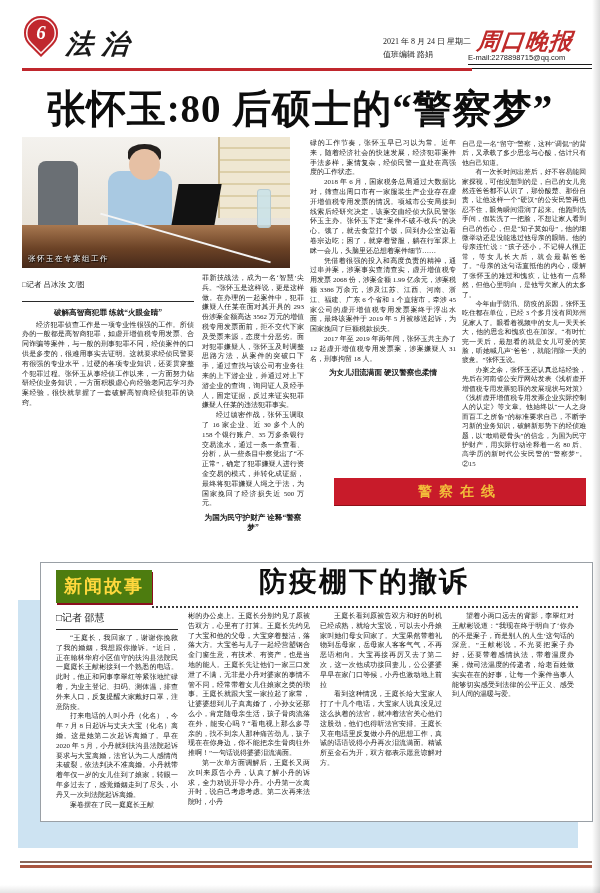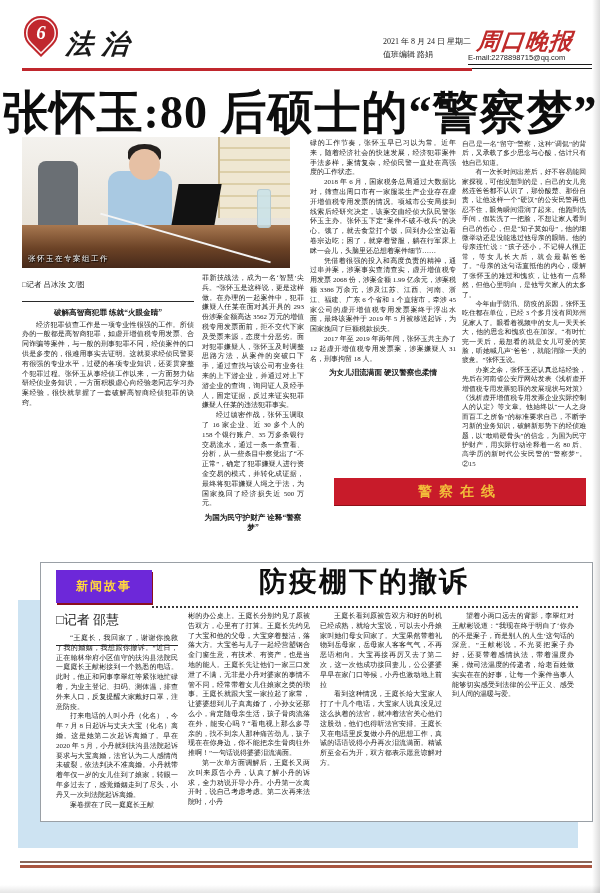--- a/index.html
+++ b/index.html
@@ -20,21 +20,21 @@
                    font-style:italic; letter-spacing:9px; color:#1a1a1a; transform:skewX(-4deg); }
   .pub-info { position:absolute; left:383px; top:36px; font-size:8px; line-height:12.5px; color:#222; }
   .masthead { position:absolute; left:477px; top:26px; color:#bf2b2a; font-size:23px; font-weight:bold;
               font-style:italic; letter-spacing:1px; transform:skewX(-6deg); }
   .email { position:absolute; left:468px; top:53px; font-size:7.5px; color:#222;
            font-family:"Liberation Sans", sans-serif; }
   .dbl-line { position:absolute; left:468px; top:64px; width:124px; height:3px;
               border-top:1px solid #1a1a1a; border-bottom:1px solid #1a1a1a; }
   .red-rule { position:absolute; left:22px; top:68px; width:450px; height:3px; background:#c0272d; }
 
-  .headline { position:absolute; left:0; top:82px; width:100%; text-align:center; font-size:46px;
+  .headline { position:absolute; left:0; top:82px; width:100%; text-align:center; font-size:39px;
               font-weight:bold; color:#0d0d0d; letter-spacing:1px; }
 
   
   .photo { position:absolute; left:22px; top:137px; width:268px; height:131px; overflow:hidden;
            background:linear-gradient(#f4f2ee, #e2dbce); }
   .ph-cabinet { position:absolute; right:0; top:0; width:26%; height:62%;
                 background:repeating-linear-gradient(180deg,#efe7d2 0 10px,#dccfa9 10px 12px); border-left:2px solid #c9b68c; }
   .ph-chair { position:absolute; left:6%; top:18%; width:15%; height:66%; background:#6a6f74; border-radius:8px 8px 0 0; }
   .ph-person { position:absolute; left:32%; top:26%; width:24%; height:50%; background:#a9c9e2; border-radius:12px 12px 0 0; }
   .ph-head { position:absolute; left:40%; top:9%; width:11.5%; height:24%; background:#e6c0a4; border-radius:50%; }
@@ -61,28 +61,28 @@
   .a1-c4 { left:462px; top:139px; width:124px; height:334px; font-size:6.8px; line-height:9.4px; }
 
   .police-banner { position:absolute; left:334px; top:478px; width:252px; height:27px; background:#c81b2a;
                    color:#f2bc3a; font-size:14px; font-weight:bold; letter-spacing:7px; text-align:center;
                    line-height:27px; box-shadow:0 1px 0 #8e1018; }
 
   
   .blue-bg { position:absolute; left:18px; top:600px; width:560px; height:248px; background:#cde3f2; }
   .story-box { position:absolute; left:40px; top:562px; width:551px; height:258px; background:#fff;
                border:1px solid #9aa0a6; }
-  .badge { position:absolute; left:56px; top:570px; width:96px; height:33px; background:#6d28d9; color:#ffd83d;
-           font-size:12px; font-weight:bold; text-align:center; line-height:33px; letter-spacing:2px;
+  .badge { position:absolute; left:56px; top:570px; width:96px; height:33px; background:#4d7c0f; color:#ffd83d;
+           font-size:18px; font-weight:bold; text-align:center; line-height:33px; letter-spacing:2px;
            box-shadow:1px 2px 0 #8b0f1f; }
   .story-headline { position:absolute; left:150px; top:563px; width:428px; text-align:center; font-size:28px;
                     font-weight:bold; letter-spacing:2px; color:#0d0d0d; }
   .dotted { position:absolute; left:152px; top:606px; width:426px; height:0; border-top:2px dotted #3a3a3a; }
-  .s-byline { position:absolute; left:56px; top:611px; width:122px; font-size:13px; color:#1b1b1b;
-              border-bottom:1px solid #2a2a2a; padding-bottom:16px; }
+  .s-byline { position:absolute; left:56px; top:611px; width:122px; font-size:10px; color:#1b1b1b;
+              border-bottom:1px solid #2a2a2a; padding-bottom:4px; }
   .s-c1 { left:56px;  top:634px; width:122px; height:176px; }
   .s-c2 { left:188px; top:612px; width:122px; height:198px; }
   .s-c3 { left:320px; top:612px; width:122px; height:198px; }
   .s-c4 { left:452px; top:612px; width:122px; height:198px; }
 
   .rule2a { position:absolute; left:20px; top:861px; width:572px; height:2px; background:#8a675a; }
   .rule2b { position:absolute; left:20px; top:865px; width:572px; height:3px; background:#a9553f; }
 </style>
 </head>
 <body>

